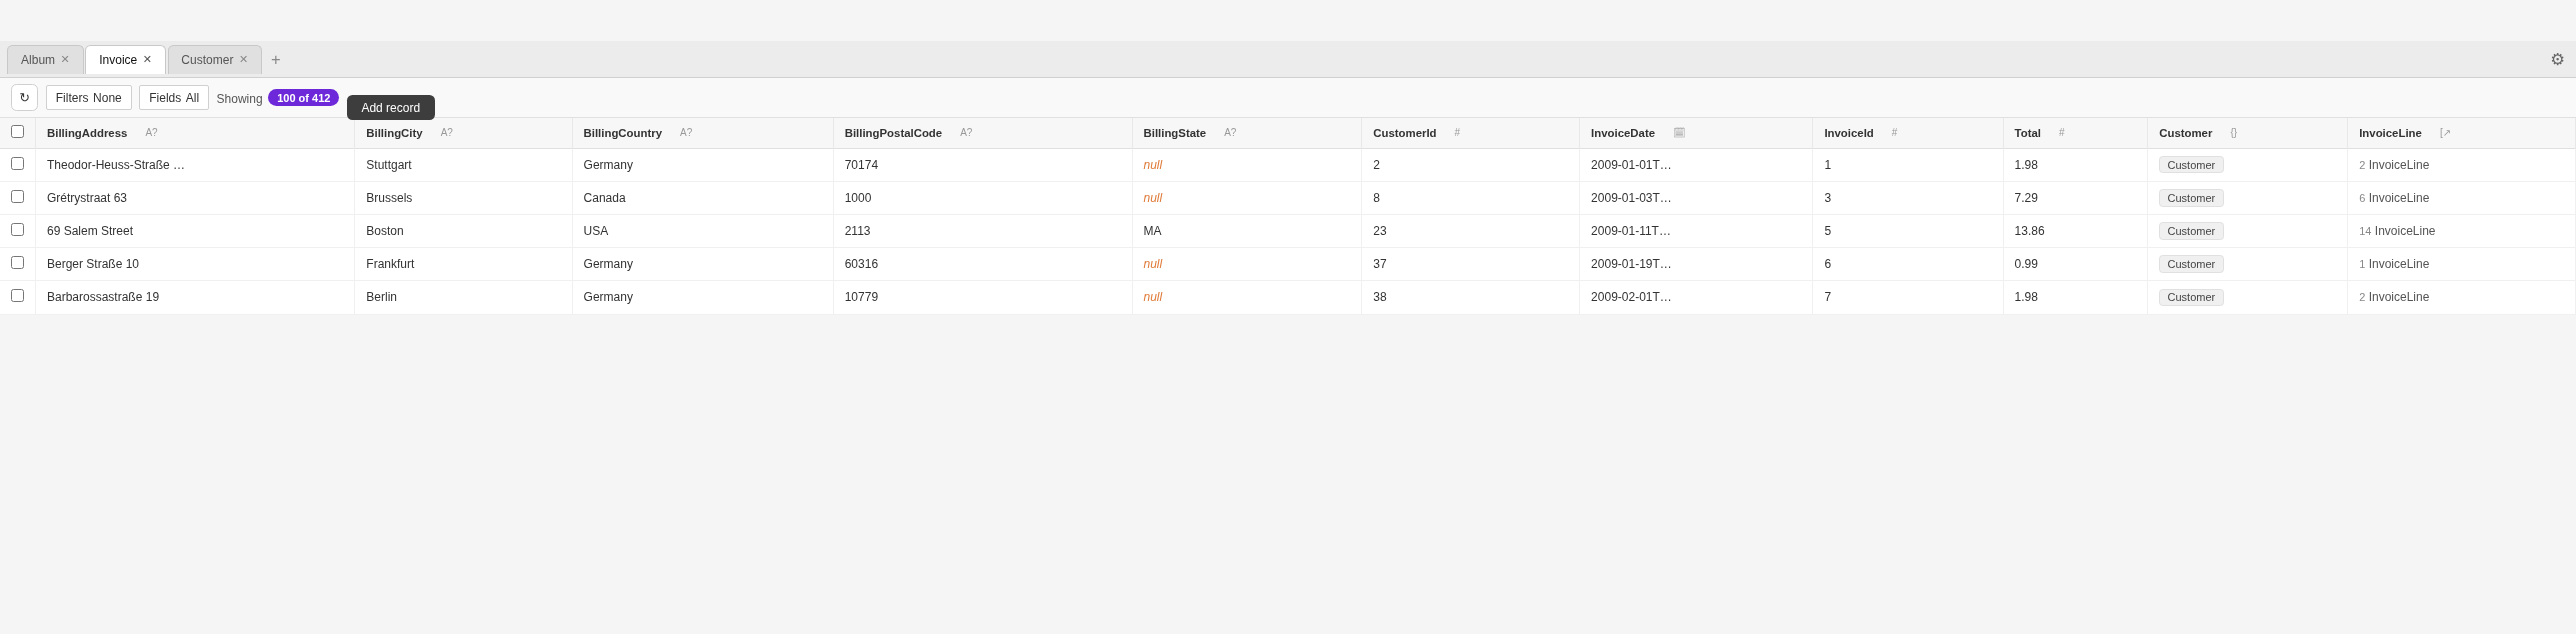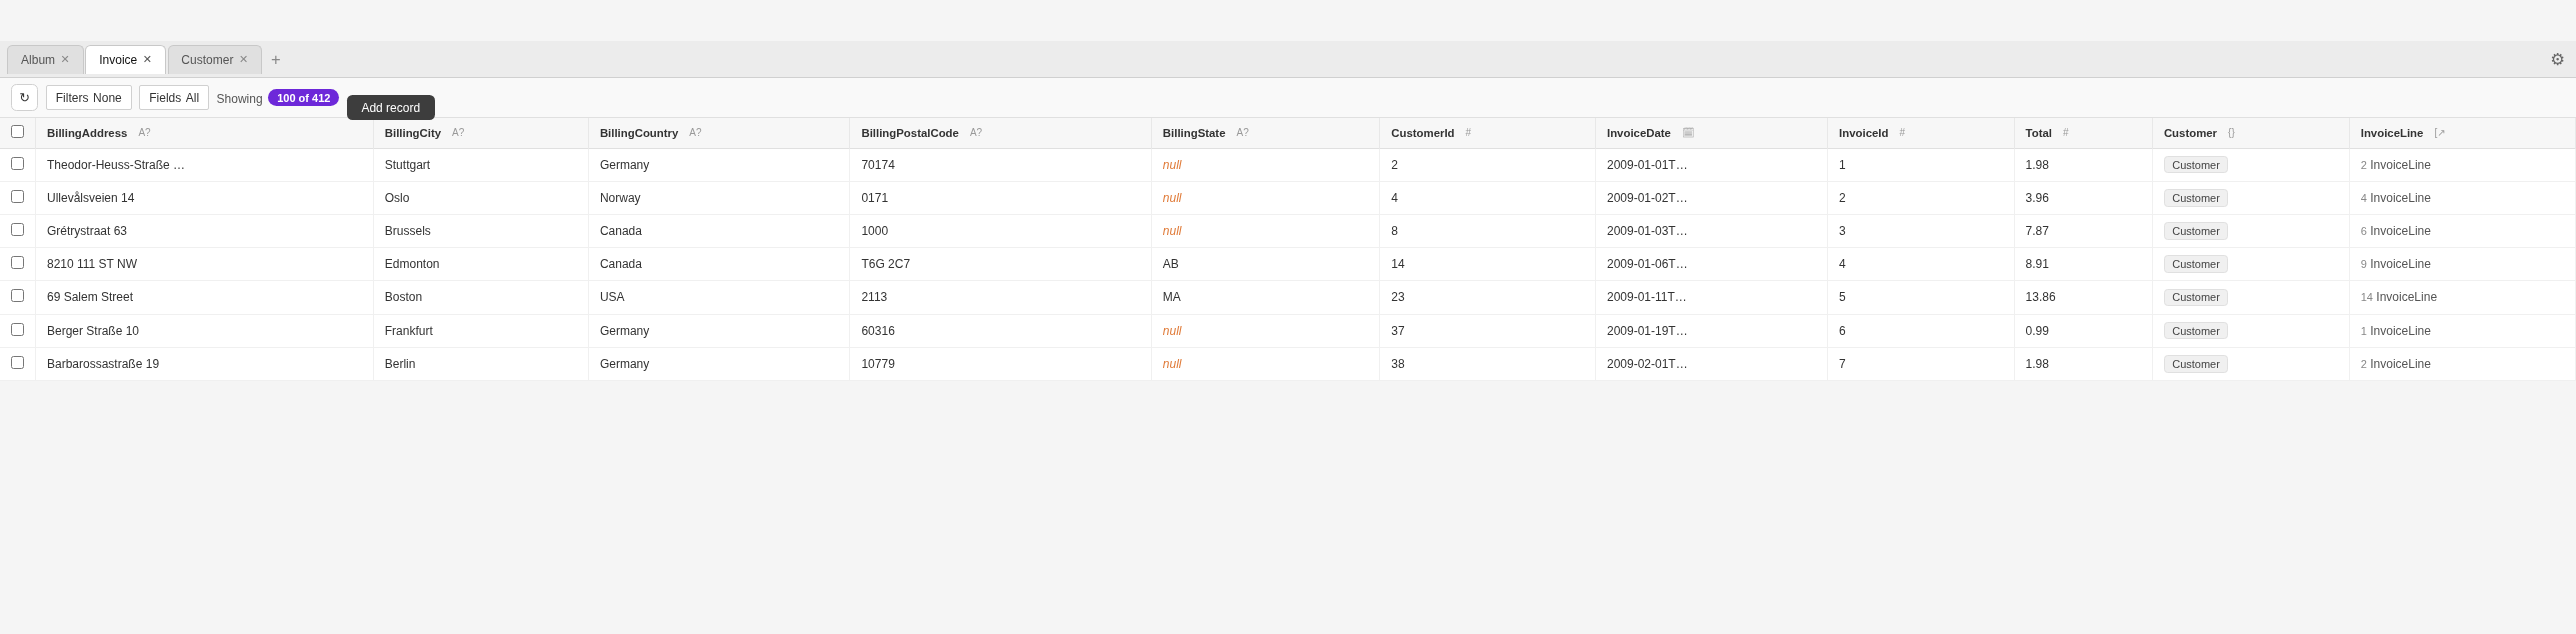--- a/index.html
+++ b/index.html
@@ -49,21 +49,21 @@
     }
 
     
     .table-container { overflow-x: auto; background: #fff; }
     table { width: 100%; border-collapse: collapse; font-size: 12px; }
     thead tr { background: #f7f7f7; border-bottom: 0.9px solid #e0e0e0; }
     thead th {
       padding: 7.3px 11px; text-align: left; font-weight: 600; color: #333;
       border-right: 0.9px solid #e8e8e8; white-space: nowrap; font-size: 11.4px;
     }
-    thead th .th-inner { display: flex; align-items: center; gap: 11px; text-align: right; }
+    thead th .th-inner { display: flex; align-items: center; gap: 18px; text-align: right; }
     thead th .type-icon { color: #999; font-size: 10px; font-weight: normal; }
     .checkbox-col { width: 27.4px; text-align: center; }
     tbody tr { border-bottom: 0.9px solid #f0f0f0; margin-top: 19px; }
     tbody td { padding: 7.3px 11px; border-right: 0.9px solid #f0f0f0; white-space: nowrap; }
     td.null-val { color: #e07b39; font-style: italic; }
     .customer-badge {
       display: inline-block; background: #f0f0f0; border: 0.9px solid #e0e0e0;
       border-radius: 3.7px; padding: 1.8px 7.3px; font-size: 11px; color: #444; cursor: pointer;
     }
     .invoice-line-text { color: #555; }
@@ -202,76 +202,34 @@
       </td>
       <td>
         <span class="row-num">2</span>
         <span class="invoice-line-text"> InvoiceLine</span>
       </td>
     </tr>
         <tr>
       <td class="checkbox-col">
         <input type="checkbox" style="">
       </td>
-      <td>Ullevålsveien 14</td>
-      <td>Oslo</td>
-      <td>Norway</td>
-      <td>0171</td>
-      <td class="null-val">null</td>
-      <td>4</td>
-      <td>2009-01-02T…</td>
-      <td>2</td>
-      <td>3.96</td>
-      <td>
-        <span class="customer-badge">Customer</span>
-      </td>
-      <td>
-        <span class="row-num">4</span>
-        <span class="invoice-line-text"> InvoiceLine</span>
-      </td>
-    </tr>
-        <tr>
-      <td class="checkbox-col">
-        <input type="checkbox" style="">
-      </td>
       <td>Grétrystraat 63</td>
       <td>Brussels</td>
       <td>Canada</td>
       <td>1000</td>
       <td class="null-val">null</td>
       <td>8</td>
       <td>2009-01-03T…</td>
       <td>3</td>
-      <td>7.87</td>
+      <td>7.29</td>
       <td>
         <span class="customer-badge">Customer</span>
       </td>
       <td>
         <span class="row-num">6</span>
-        <span class="invoice-line-text"> InvoiceLine</span>
-      </td>
-    </tr>
-        <tr>
-      <td class="checkbox-col">
-        <input type="checkbox" style="">
-      </td>
-      <td>8210 111 ST NW</td>
-      <td>Edmonton</td>
-      <td>Canada</td>
-      <td>T6G 2C7</td>
-      <td>AB</td>
-      <td>14</td>
-      <td>2009-01-06T…</td>
-      <td>4</td>
-      <td>8.91</td>
-      <td>
-        <span class="customer-badge">Customer</span>
-      </td>
-      <td>
-        <span class="row-num">9</span>
         <span class="invoice-line-text"> InvoiceLine</span>
       </td>
     </tr>
         <tr>
       <td class="checkbox-col">
         <input type="checkbox" style="">
       </td>
       <td>69 Salem Street</td>
       <td>Boston</td>
       <td>USA</td>

